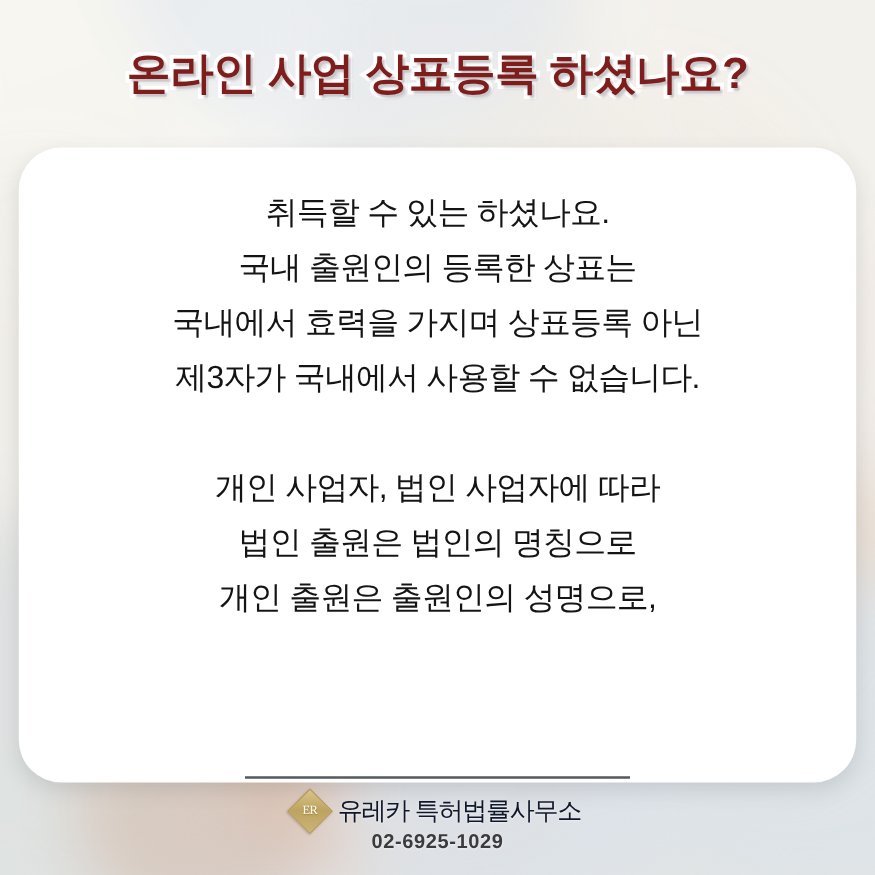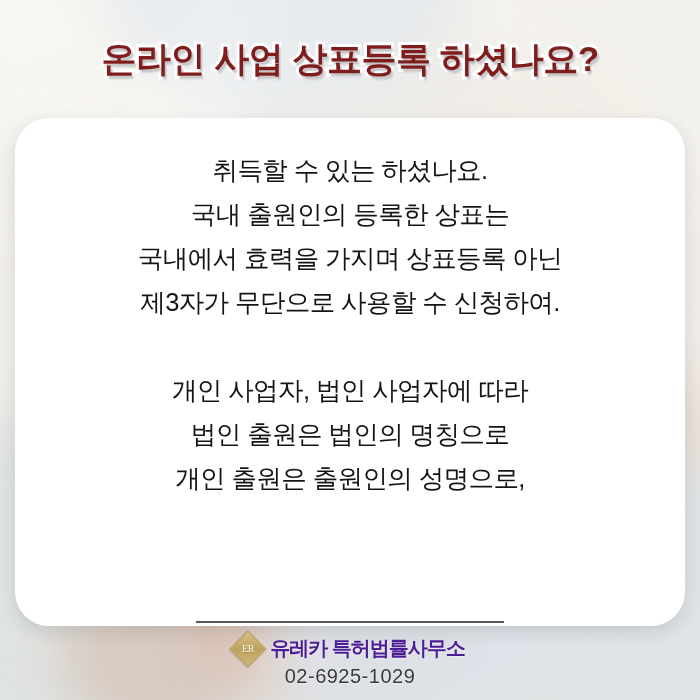--- a/index.html
+++ b/index.html
@@ -79,25 +79,25 @@
     display:flex;align-items:center;justify-content:center;
     box-shadow:0 1px 2px rgba(0,0,0,.2);
   }
   .diamond span{
     transform:rotate(-45deg);
     font-family:"Liberation Serif","DejaVu Serif",serif;
     font-size:10px;color:#fdfaf2;letter-spacing:-0.5px;line-height:1;
     text-shadow:0 1px 1px rgba(120,95,35,.5);
   }
   .firm-name{
-    font-size:20px;font-weight:bold;color:#4c1d95;letter-spacing:-1px;
+    font-size:20px;font-weight:normal;color:#0f172a;letter-spacing:-1px;
     text-shadow:0 1px 2px rgba(255,255,255,.55);
   }
   .phone{
-    margin-top:3px;font-size:20px;font-weight:normal;color:#3b3b3d;
+    margin-top:3px;font-size:16px;font-weight:bold;color:#3b3b3d;
     letter-spacing:.5px;text-shadow:0 1px 2px rgba(255,255,255,.55);
   }
 </style>
 </head>
 <body>
 
 <div id="bg">
   <div class="layer b-base"></div>
   <div class="layer">
     <div class="b-blob blob1"></div>
@@ -118,21 +118,21 @@
 
 <div class="headline">온라인 사업 상표등록 하셨나요?</div>
 
 <div class="card">
   <div class="body-copy">
 
     <div class="para">
       <div>취득할 수 있는 하셨나요.</div>
       <div>국내 출원인의 등록한 상표는</div>
       <div>국내에서 효력을 가지며 상표등록 아닌</div>
-      <div>제3자가 무단으로 사용할 수 신청하여.</div>
+      <div>제3자가 국내에서 사용할 수 없습니다.</div>
     </div>
 
     <div class="spacer"></div>
 
     <div class="para">
       <div>개인 사업자, 법인 사업자에 따라</div>
       <div>법인 출원은 법인의 명칭으로</div>
       <div>개인 출원은 출원인의 성명으로,</div>
     </div>
 

